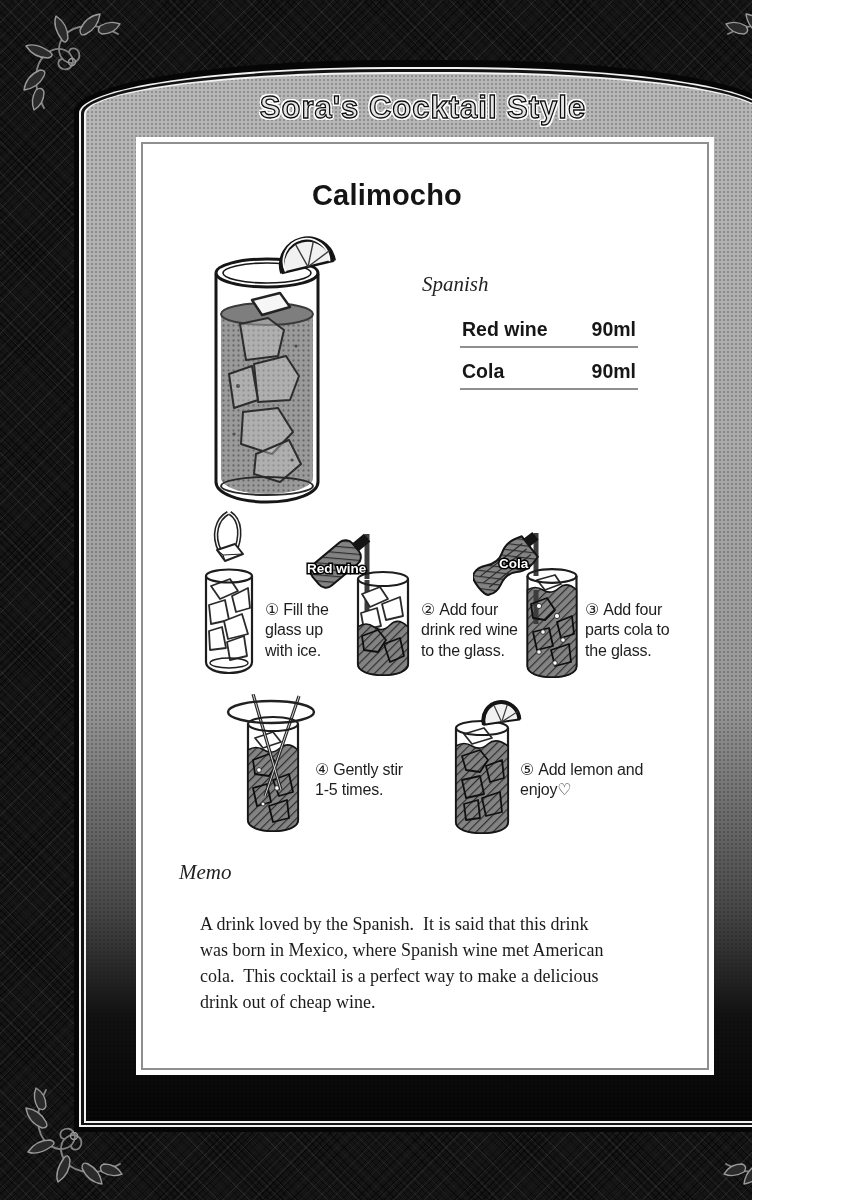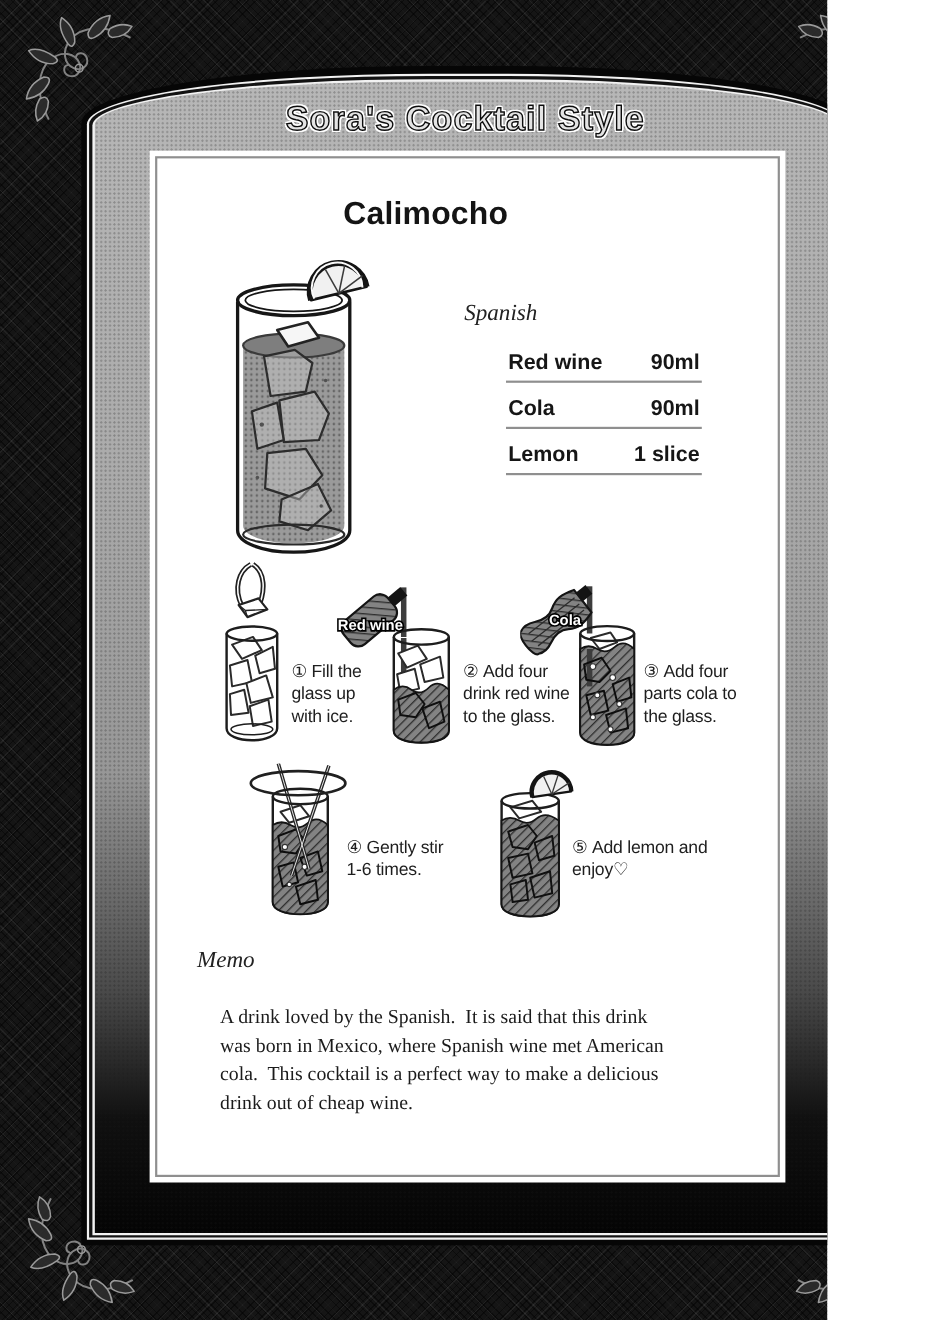--- a/index.html
+++ b/index.html
@@ -152,24 +152,20 @@
     <div class="abs recipe-label" style="left:279px;top:128px">Spanish</div>
     <div class="ing-list">
       <div class="ing-row">
         <span>Red wine</span>
         <span>90ml</span>
       </div>
       <div class="ing-row">
         <span>Cola</span>
         <span>90ml</span>
       </div>
-      <div class="ing-row">
-        <span>Lemon</span>
-        <span>1 slice</span>
-      </div>
     </div>
 
     <svg class="abs" style="left:54px;top:366px" width="64" height="170" viewBox="0 0 64 170">
       <path d="M31,3 C20,9 15,25 23,41" stroke="#222" stroke-width="4.5" fill="none"></path>
       <path d="M33,3 C44,10 45,27 37,44" stroke="#222" stroke-width="4.5" fill="none"></path>
       <path d="M31,3 C20,9 15,25 23,41" stroke="#fff" stroke-width="1.4" fill="none"></path>
       <path d="M33,3 C44,10 45,27 37,44" stroke="#fff" stroke-width="1.4" fill="none"></path>
       <path d="M20,40 L38,34 L46,44 L28,51 Z" fill="#fff" stroke="#222" stroke-width="2" stroke-linejoin="round"></path>
       <path d="M20,40 L26,45 L28,51 M26,45 L46,44" fill="none" stroke="#222" stroke-width="1.2"></path>
       <path d="M9,66 L9,152 C9,159 20,163 32,163 C44,163 55,159 55,152 L55,66" fill="#fff" stroke="#1d1d1d" stroke-width="2.2"></path>
@@ -292,21 +288,21 @@
 drink red wine
 to the glass.</span>
     </div>
     <div class="abs step-text" style="left:442px;top:456px;width:96px">
       <span class="step-num">③</span><span class="step-body">Add four
 parts cola to
 the glass.</span>
     </div>
     <div class="abs step-text" style="left:172px;top:616px;width:120px">
       <span class="step-num">④</span><span class="step-body">Gently stir
-1-6 times.</span>
+1-5 times.</span>
     </div>
     <div class="abs step-text" style="left:377px;top:616px;width:140px">
       <span class="step-num">⑤</span><span class="step-body">Add lemon and
 enjoy♡</span>
     </div>
 
     <div class="abs memo-label" style="left:36px;top:716px">Memo</div>
     <div class="abs memo-text" style="left:57px;top:768px;width:478px">A drink loved by the Spanish.  It is said that this drink
 was born in Mexico, where Spanish wine met American
 cola.  This cocktail is a perfect way to make a delicious

